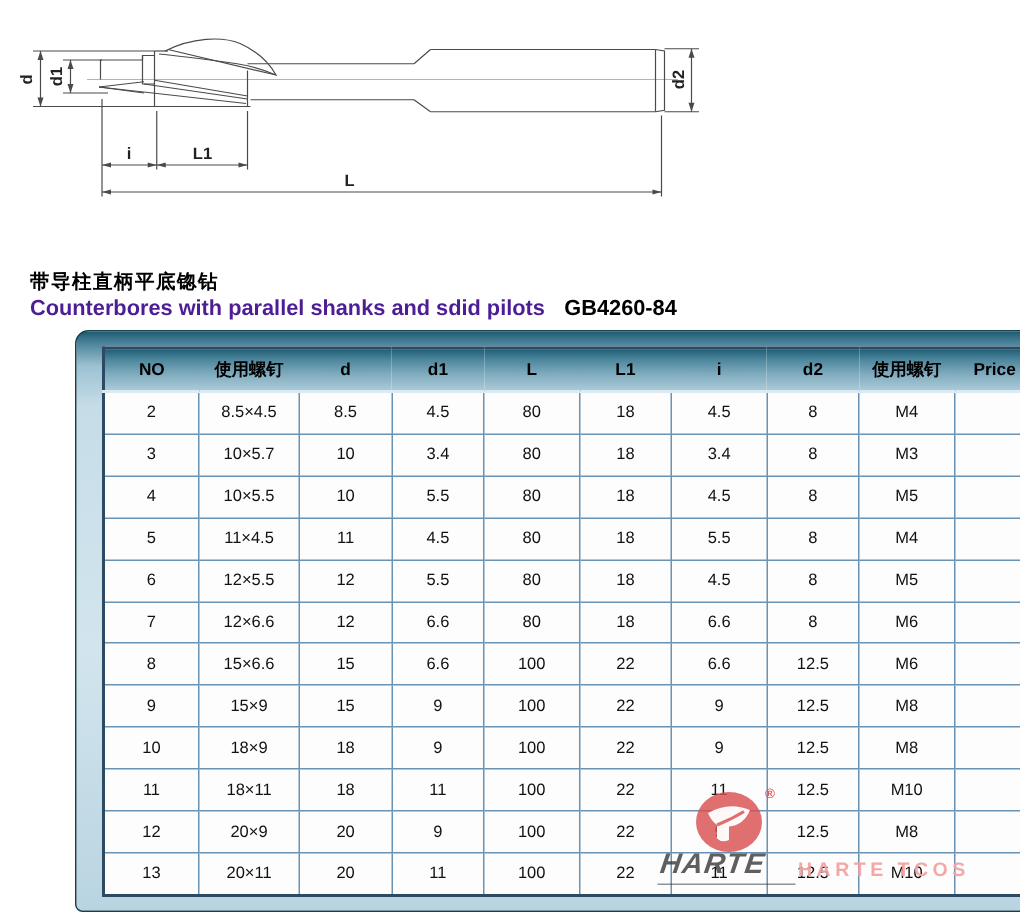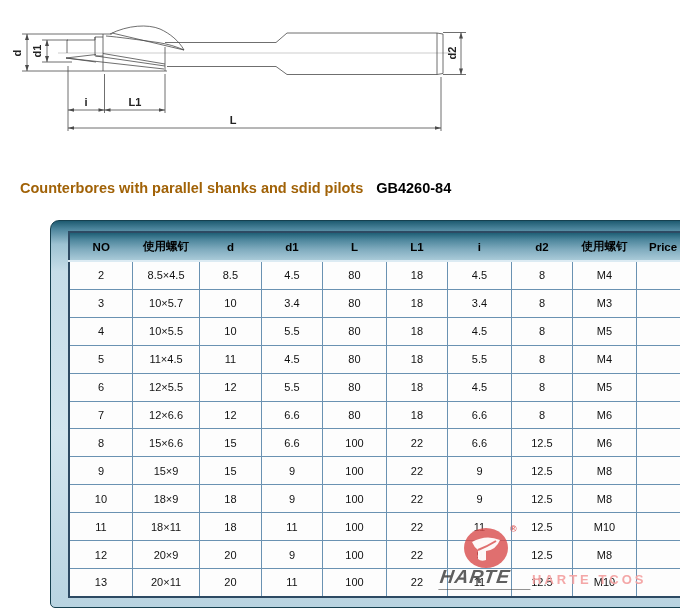--- a/index.html
+++ b/index.html
@@ -7,21 +7,21 @@
     position:relative;width:680px;height:613px;background:#ffffff;
     font-family:"Liberation Sans",sans-serif;overflow:hidden;
   }
   
   #drawing{position:absolute;left:0;top:0;}
   .dim-label{font-size:11px;font-weight:bold;fill:#222;}
   
   .title-block{position:absolute;left:20px;top:179px;}
   .title-zh{font-size:13px;font-weight:bold;color:#000;letter-spacing:1px;}
   .title-en-row{display:flex;align-items:baseline;margin-top:1px;}
-  .title-en{font-size:14.5px;font-weight:bold;color:#a16207;}
+  .title-en{font-size:14.5px;font-weight:bold;color:#4c1d95;}
   .title-std{font-size:14.5px;font-weight:bold;color:#000;margin-left:13px;}
   
   .table-frame{
     position:absolute;left:10px;top:220px;width:659px;height:388px;
     box-sizing:border-box;
     border:1px solid #16404f;
     border-radius:9px 9px 5px 5px;
     background:linear-gradient(180deg,#1e5a70 0%,#4b849b 2%,#9dc2d2 6%,#c6dde8 13%,#d2e5ee 55%,#b9d4e1 100%);
     padding:10px 16px 9px 17px;
     margin-left:40px;
@@ -139,20 +139,21 @@
 
     <text class="dim-label" x="17" y="57" transform="rotate(-90 17 53)" text-anchor="middle">d</text>
     <text class="dim-label" x="37" y="55" transform="rotate(-90 37 51)" text-anchor="middle">d1</text>
     <text class="dim-label" x="86" y="106" text-anchor="middle">i</text>
     <text class="dim-label" x="135" y="106" text-anchor="middle">L1</text>
     <text class="dim-label" x="233" y="124" text-anchor="middle">L</text>
     <text class="dim-label" x="452" y="57" transform="rotate(-90 452 53)" text-anchor="middle">d2</text>
   </svg>
 
   <div class="title-block">
+    <div class="title-zh">带导柱直柄平底锪钻</div>
     <div class="title-en-row">
       <span class="title-en">Counterbores with parallel shanks and sdid pilots</span>
       <span class="title-std">GB4260-84</span>
     </div>
   </div>
 
   <div class="table-frame">
     <table class="spec-table">
       <colgroup>
         <col style="width:10.2%">

